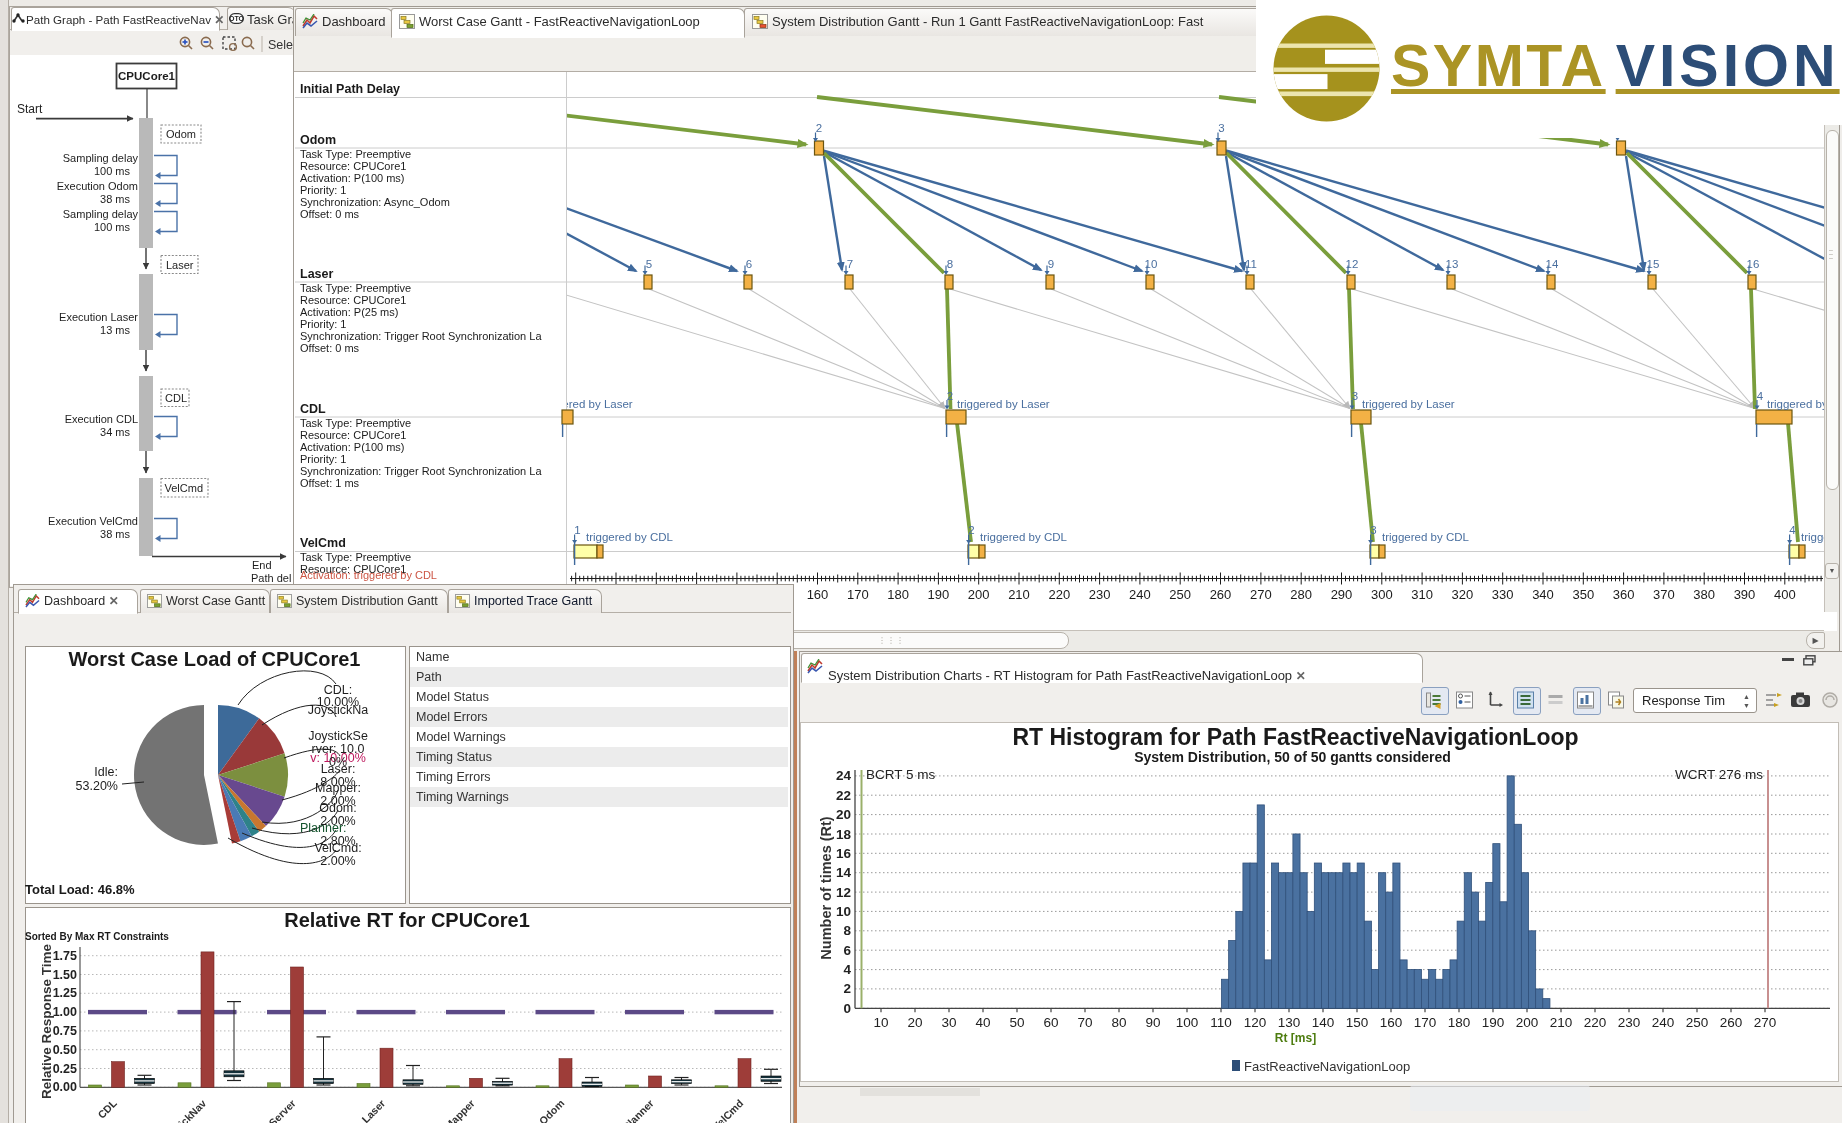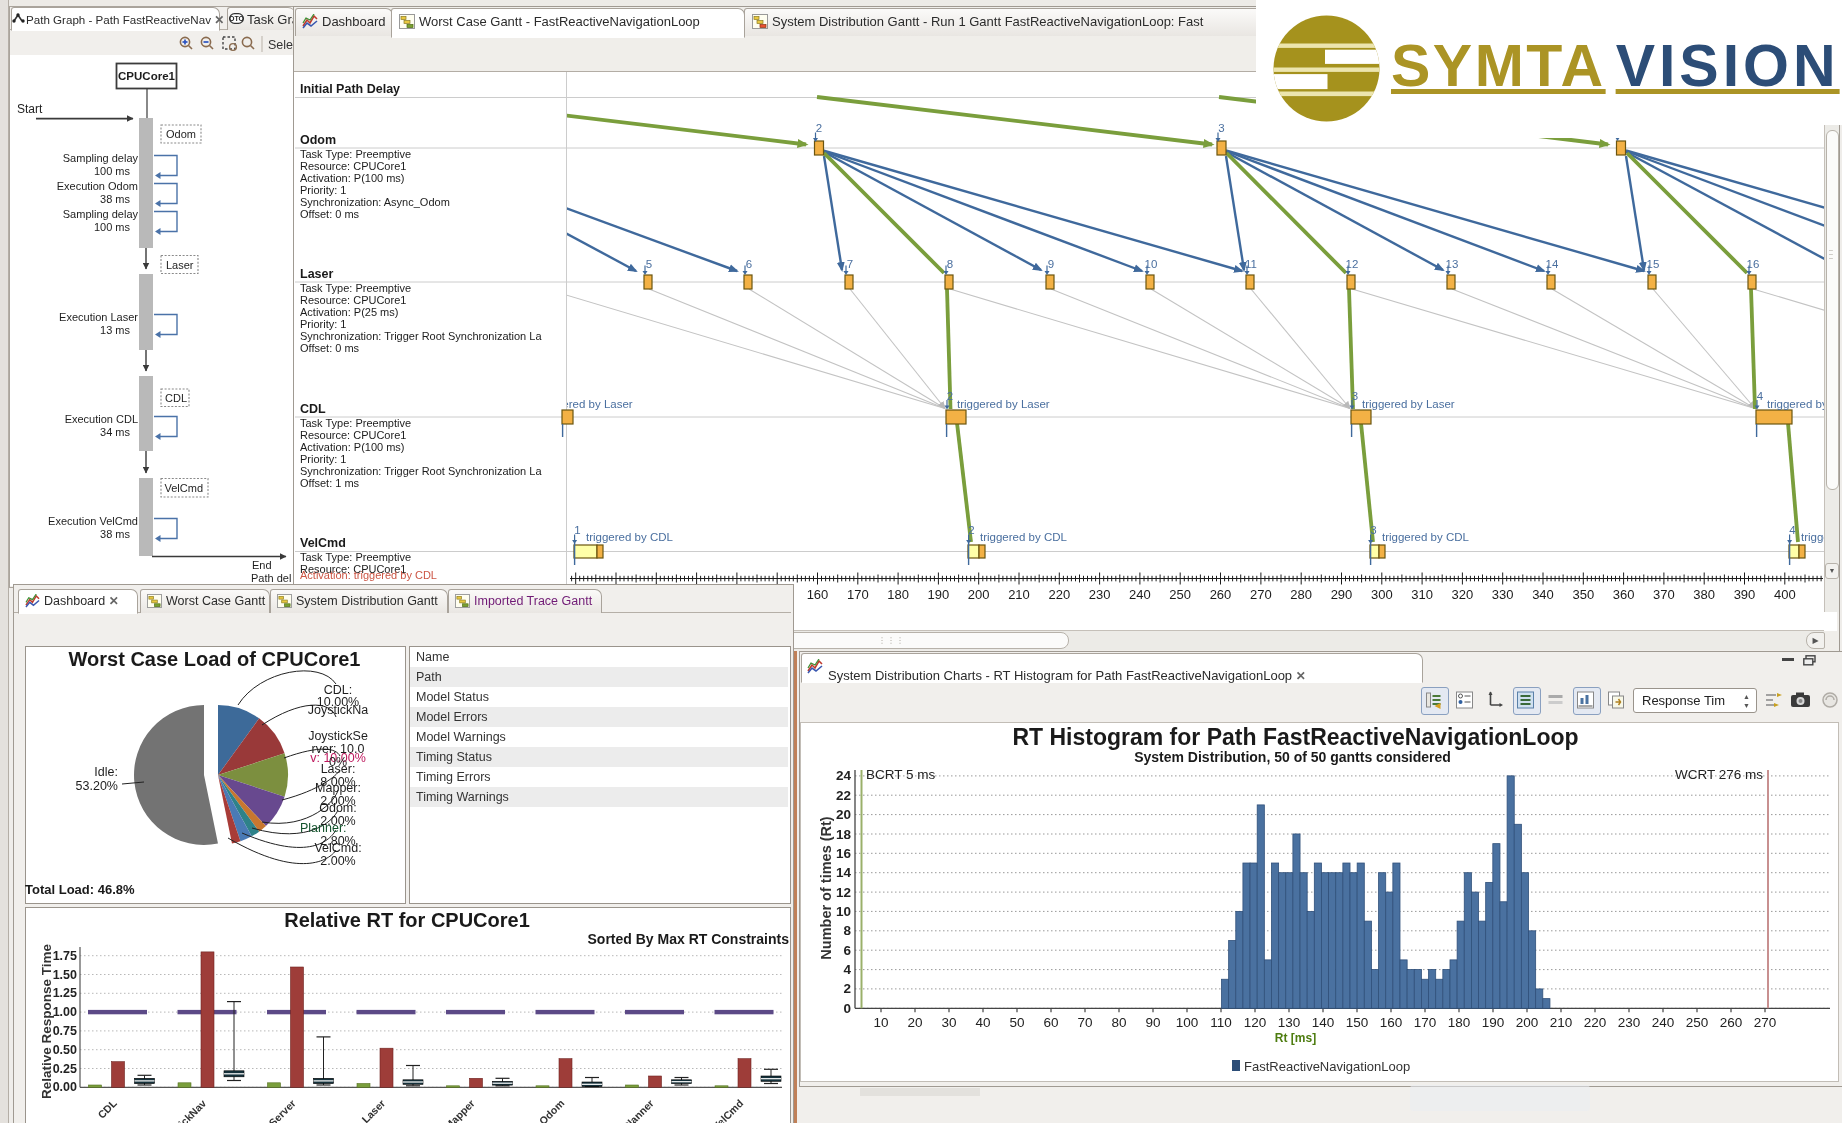--- a/index.html
+++ b/index.html
@@ -423,21 +423,21 @@
  <rect x="8" y="10.5" width="6" height="3" fill="#7aa030" stroke="#4a6a10" stroke-width="0.7"></rect>
   </svg>
 <div class="abs" style="left:296px;top:594px;font-size:12.5px;color:#2b2b2b;white-space:nowrap;">System Distribution Gantt</div>
 <div class="abs itab" style="left:448px;top:589px;width:152px;height:23px;"></div>
 <svg class="abs" style="left:455px;top:594px;" width="15" height="14" viewBox="0 0 16 15">
  <rect x="0.5" y="0.5" width="15" height="14" fill="#fffef0" stroke="#999"></rect>
  <rect x="2" y="2.5" width="5" height="3" fill="#e8c840" stroke="#8a7a20" stroke-width="0.7"></rect>
  <rect x="5" y="6.5" width="6" height="3" fill="#e8c840" stroke="#8a7a20" stroke-width="0.7"></rect>
  <rect x="8" y="10.5" width="6" height="3" fill="#7aa030" stroke="#4a6a10" stroke-width="0.7"></rect>
   </svg>
-<div class="abs" style="left:474px;top:594px;font-size:12.5px;color:#701a75;white-space:nowrap;">Imported Trace Gantt</div>
+<div class="abs" style="left:474px;top:594px;font-size:12.5px;color:#0f172a;white-space:nowrap;">Imported Trace Gantt</div>
 
 <div class="abs" style="left:25px;top:646px;width:379px;height:256px;background:#fff;border:1px solid #9a948c;"></div>
 <div class="abs" style="left:409px;top:646px;width:380px;height:256px;background:#fff;border:1px solid #9a948c;"></div>
 <div class="abs" style="left:25px;top:907px;width:764px;height:216px;background:#fff;border:1px solid #9a948c;border-bottom:none;"></div>
 
 <div class="abs" style="left:410px;top:647px;width:378px;height:20px;background:#ffffff;font-size:12.5px;color:#333;line-height:20px;padding-left:6px;box-sizing:border-box;">Name</div>
 <div class="abs" style="left:410px;top:667px;width:378px;height:20px;background:#ececec;font-size:12.5px;color:#333;line-height:20px;padding-left:6px;box-sizing:border-box;">Path</div>
 <div class="abs" style="left:410px;top:687px;width:378px;height:20px;background:#ffffff;font-size:12.5px;color:#333;line-height:20px;padding-left:6px;box-sizing:border-box;">Model Status</div>
 <div class="abs" style="left:410px;top:707px;width:378px;height:20px;background:#ececec;font-size:12.5px;color:#333;line-height:20px;padding-left:6px;box-sizing:border-box;">Model Errors</div>
 <div class="abs" style="left:410px;top:727px;width:378px;height:20px;background:#ffffff;font-size:12.5px;color:#333;line-height:20px;padding-left:6px;box-sizing:border-box;">Model Warnings</div>
@@ -481,21 +481,21 @@
 <div class="abs nw" style="left:300px;top:794px;width:76px;text-align:center;font-size:12.5px;color:#1e1e1e;">2.00%</div>
 <div class="abs nw" style="left:300px;top:801px;width:76px;text-align:center;font-size:12.5px;color:#1e1e1e;">Odom:</div>
 <div class="abs nw" style="left:300px;top:814px;width:76px;text-align:center;font-size:12.5px;color:#1e1e1e;">2.00%</div>
 <div class="abs nw" style="left:300px;top:821px;width:76px;text-align:left;font-size:12.5px;color:#14532d;">Planner:</div>
 <div class="abs nw" style="left:300px;top:834px;width:76px;text-align:center;font-size:12.5px;color:#1e1e1e;">2.80%</div>
 <div class="abs nw" style="left:300px;top:841px;width:76px;text-align:center;font-size:12.5px;color:#1e1e1e;">VelCmd:</div>
 <div class="abs nw" style="left:300px;top:854px;width:76px;text-align:center;font-size:12.5px;color:#1e1e1e;">2.00%</div>
 <div class="abs nw" style="left:60px;top:765px;width:58px;text-align:right;font-size:12.5px;color:#1e1e1e;">Idle:</div>
 <div class="abs nw" style="left:60px;top:779px;width:58px;text-align:right;font-size:12.5px;color:#1e1e1e;">53.20%</div>
 <div class="abs nw" style="left:25px;top:909px;width:764px;text-align:center;font-size:20px;font-weight:bold;color:#1a1a1a;">Relative RT for CPUCore1</div>
-<div class="abs nw" style="left:25px;top:931px;width:764px;text-align:right;font-size:14px;font-weight:bold;color:#1a1a1a;">Sorted By Max RT Constraints</div>
+<div class="abs nw" style="left:25px;top:931px;width:764px;text-align:left;font-size:10px;font-weight:bold;color:#1a1a1a;">Sorted By Max RT Constraints</div>
 <div class="abs nw" style="left:-64px;top:1014px;width:220px;text-align:center;font-size:13.5px;font-weight:bold;color:#333;transform:rotate(-90deg);">Relative Response Time</div>
 <svg class="abs" style="left:26px;top:944px;" width="762" height="179" viewBox="26 944 762 179">
 <line x1="80" y1="1087.3" x2="782" y2="1087.3" stroke="#b8b8b8" stroke-width="1" stroke-dasharray="1.5 2.5"></line>
 <text x="77" y="1091.3" text-anchor="end" font-size="12.5" font-weight="bold" fill="#222">0.00</text>
 <line x1="80" y1="1068.5" x2="782" y2="1068.5" stroke="#b8b8b8" stroke-width="1" stroke-dasharray="1.5 2.5"></line>
 <text x="77" y="1072.5" text-anchor="end" font-size="12.5" font-weight="bold" fill="#222">0.25</text>
 <line x1="80" y1="1049.7" x2="782" y2="1049.7" stroke="#b8b8b8" stroke-width="1" stroke-dasharray="1.5 2.5"></line>
 <text x="77" y="1053.7" text-anchor="end" font-size="12.5" font-weight="bold" fill="#222">0.50</text>
 <line x1="80" y1="1030.9" x2="782" y2="1030.9" stroke="#b8b8b8" stroke-width="1" stroke-dasharray="1.5 2.5"></line>
 <text x="77" y="1034.9" text-anchor="end" font-size="12.5" font-weight="bold" fill="#222">0.75</text>

